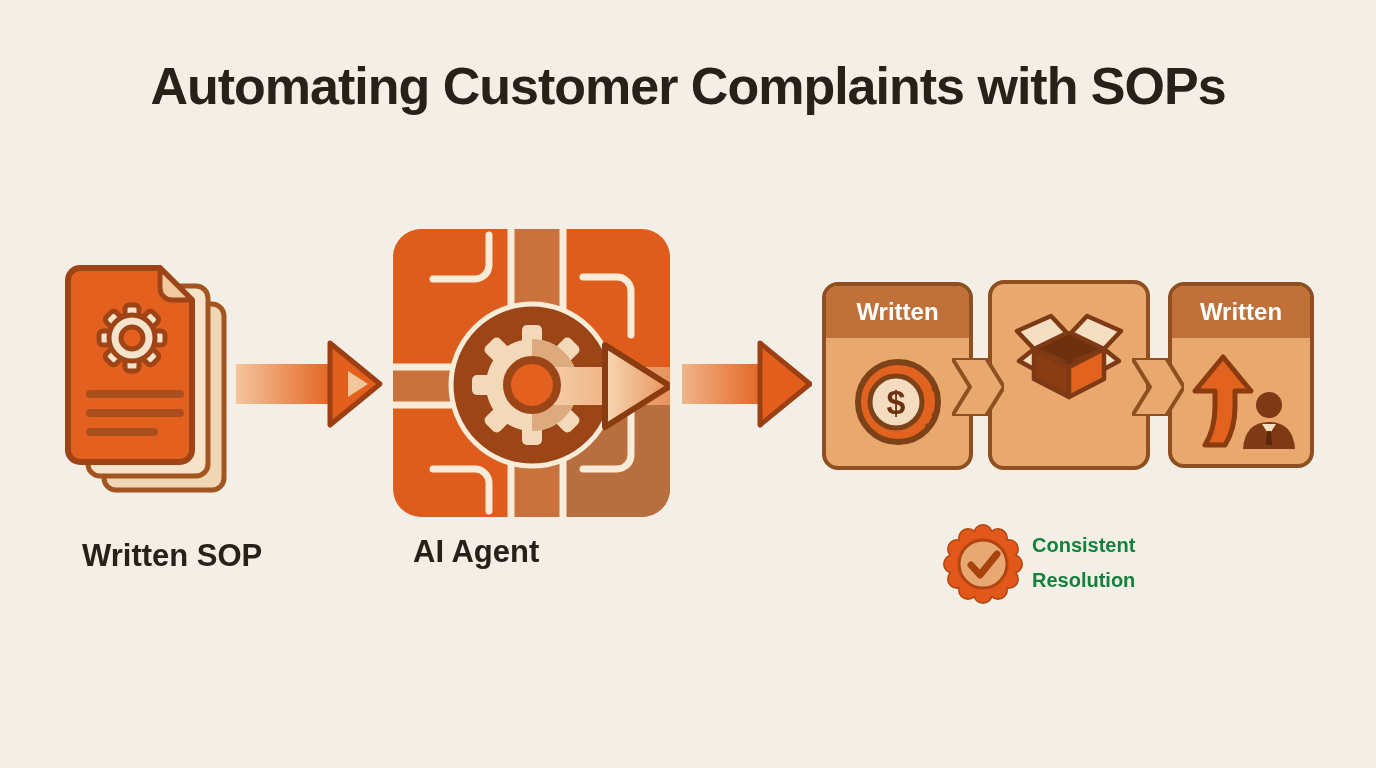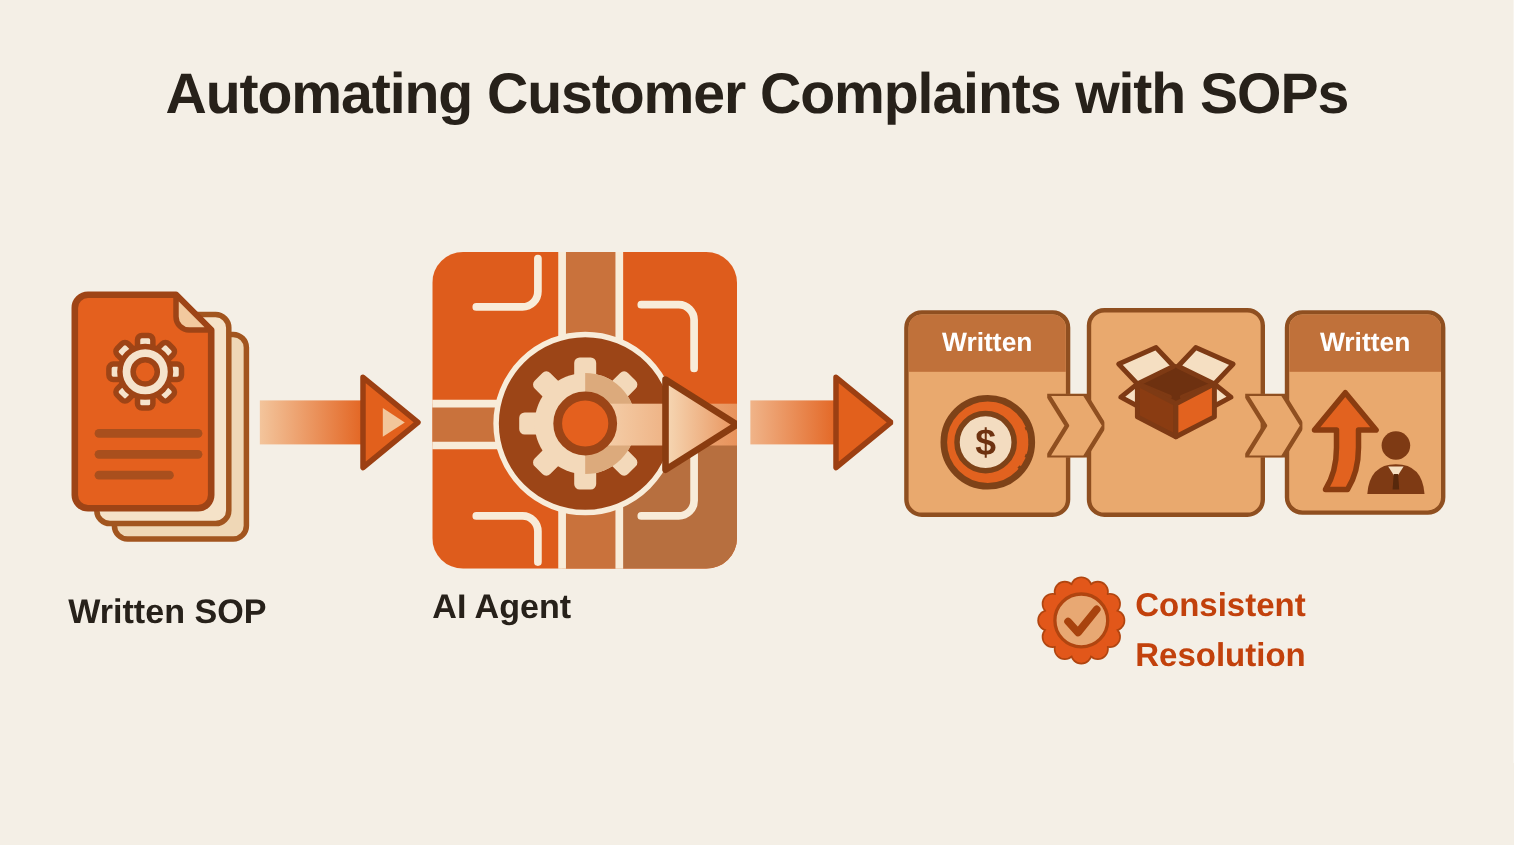--- a/index.html
+++ b/index.html
@@ -8,35 +8,35 @@
     background:#f4efe6;
     font-family:"Liberation Sans", sans-serif;
     color:#27211a;
   }
   .abs{position:absolute;}
   #title{
     top:56px;left:0;width:100%;text-align:center;
     font-size:52px;font-weight:bold;letter-spacing:-1px;color:#27211a;
   }
   .node-label{
-    font-size:31px;font-weight:bold;color:#27211a;white-space:nowrap;
+    font-size:31px;font-weight:bold;color:#27211a;white-space:nowrap;margin-left:20px;
   }
   .card{
     border:4px solid #8f4f20;border-radius:16px;background:#e9a96e;
     overflow:hidden;box-sizing:border-box;
   }
   .card-header{
     background:#c0713a;color:#ffffff;font-size:24px;font-weight:bold;
     text-align:center;height:52px;line-height:52px;white-space:nowrap;
   }
   .card-body{
     display:flex;align-items:center;justify-content:center;height:calc(100% - 52px);
   }
   #badge-label{
-    font-size:30px;font-weight:bold;line-height:45px;color:#c2410c;width:190px;
+    font-size:20px;font-weight:bold;line-height:35px;color:#15803d;width:190px;
   }
 </style>
 </head>
 <body>
 
 <div id="canvas">
 
   <div id="title" class="abs">Automating Customer Complaints with SOPs</div>
 
   <div class="abs" style="left:62px;top:264px;">

